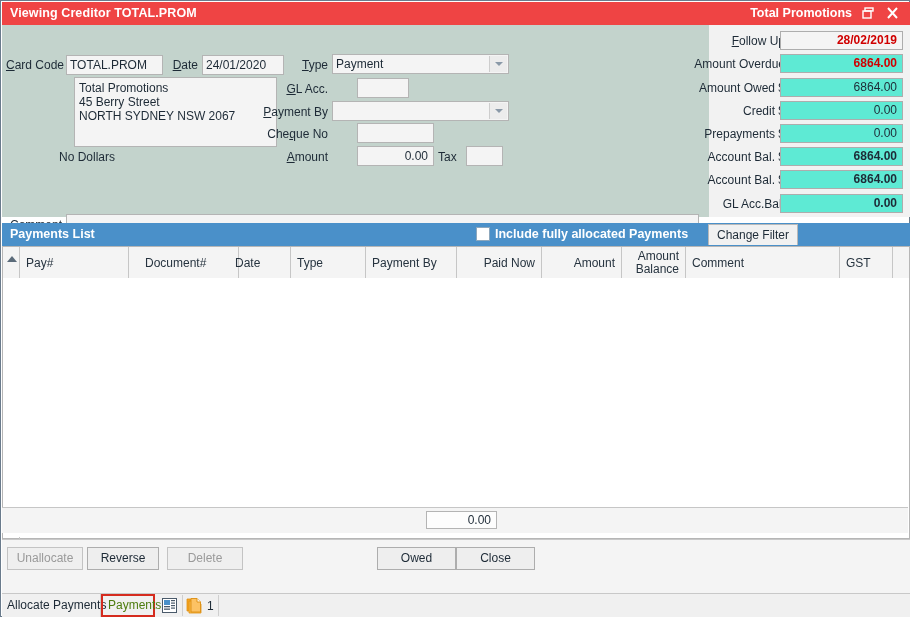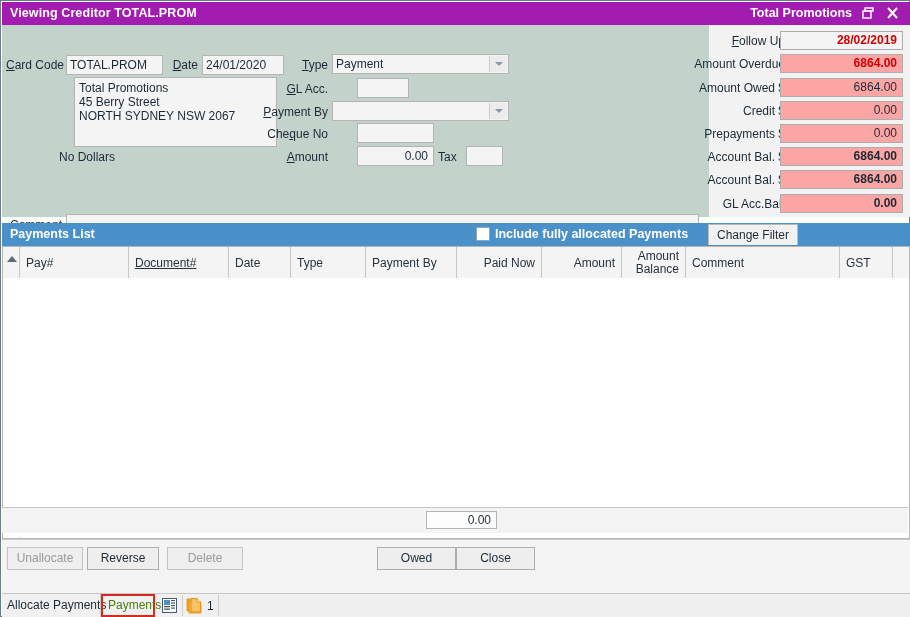--- a/index.html
+++ b/index.html
@@ -8,21 +8,21 @@
     font-family:"Liberation Sans","DejaVu Sans",sans-serif;
     font-size:12px;color:#1d2a36;background:#ffffff;
   }
   .window{
     position:absolute;left:0;top:0;width:910px;height:617px;
     box-sizing:border-box;border:1px solid #6a7b8c;background:#fff;
   }
   
   .titlebar{
     position:absolute;left:1px;top:1px;width:908px;height:23px;
-    background:#a21caf;color:#fff;
+    background:#ef4444;color:#fff;
   }
   .titlebar .tl{
     position:absolute;left:8px;top:4px;font-weight:bold;font-size:12.5px;
     letter-spacing:.1px;white-space:nowrap;
   }
   .titlebar .tr{
     position:absolute;right:58px;top:4px;font-weight:bold;font-size:12.5px;white-space:nowrap;
   }
   .tbtn{position:absolute;top:3px;width:18px;height:17px;cursor:default;}
   .tbtn svg{display:block;}
@@ -64,21 +64,21 @@
   .nodollars{position:absolute;left:57px;top:125px;font-size:12px;}
   .commentfld{
     position:absolute;left:64px;top:189px;width:633px;height:20px;
     box-sizing:border-box;border:1px solid #b4b4b4;background:#f4f4f4;
   }
   .commentlbl{position:absolute;left:8px;top:193px;}
   
   .finlbl{position:absolute;right:124px;white-space:nowrap;font-size:12px;text-align:right;}
   .finfld{
     position:absolute;left:779px;width:123px;height:19px;box-sizing:border-box;
-    border:1px solid #adadad;background:#fca5a5;text-align:right;
+    border:1px solid #adadad;background:#5eead4;text-align:right;
     padding-right:5px;line-height:17px;font-size:12px;
   }
   .finfld.white{background:#f4f4f4;}
   .red{color:#d00000;font-weight:bold;}
   .bold{font-weight:bold;}
   
   .listbar{
     position:absolute;left:1px;top:222px;width:908px;height:23px;background:#4a90c9;
   }
   .listbar .lt{position:absolute;left:8px;top:4px;color:#fff;font-weight:bold;font-size:12.5px;}
@@ -268,21 +268,21 @@
       <span class="cbox"></span>
       <span class="cblabel">Include fully allocated Payments</span>
     </div>
   </div>
   <div class="filtertab">Change Filter</div>
 
   <div class="grid">
     <div class="ghead">
       <div class="gcorner"></div>
       <div class="gcell" style="left:17px;width:109px;">Pay#</div>
-      <div class="gcell" style="left:126px;width:100px;text-decoration:underline;">Document#</div>
+      <div class="gcell" style="left:136px;width:100px;">Document#</div>
       <div class="gcell" style="left:226px;width:62px;">Date</div>
       <div class="gcell" style="left:288px;width:75px;">Type</div>
       <div class="gcell" style="left:363px;width:91px;">Payment By</div>
       <div class="gcell rt" style="left:454px;width:85px;">Paid Now</div>
       <div class="gcell rt" style="left:539px;width:80px;">Amount</div>
       <div class="gcell two" style="left:619px;width:64px;">
         <div>Amount</div>
         <div>Balance</div>
       </div>
       <div class="gcell" style="left:683px;width:154px;">Comment</div>

